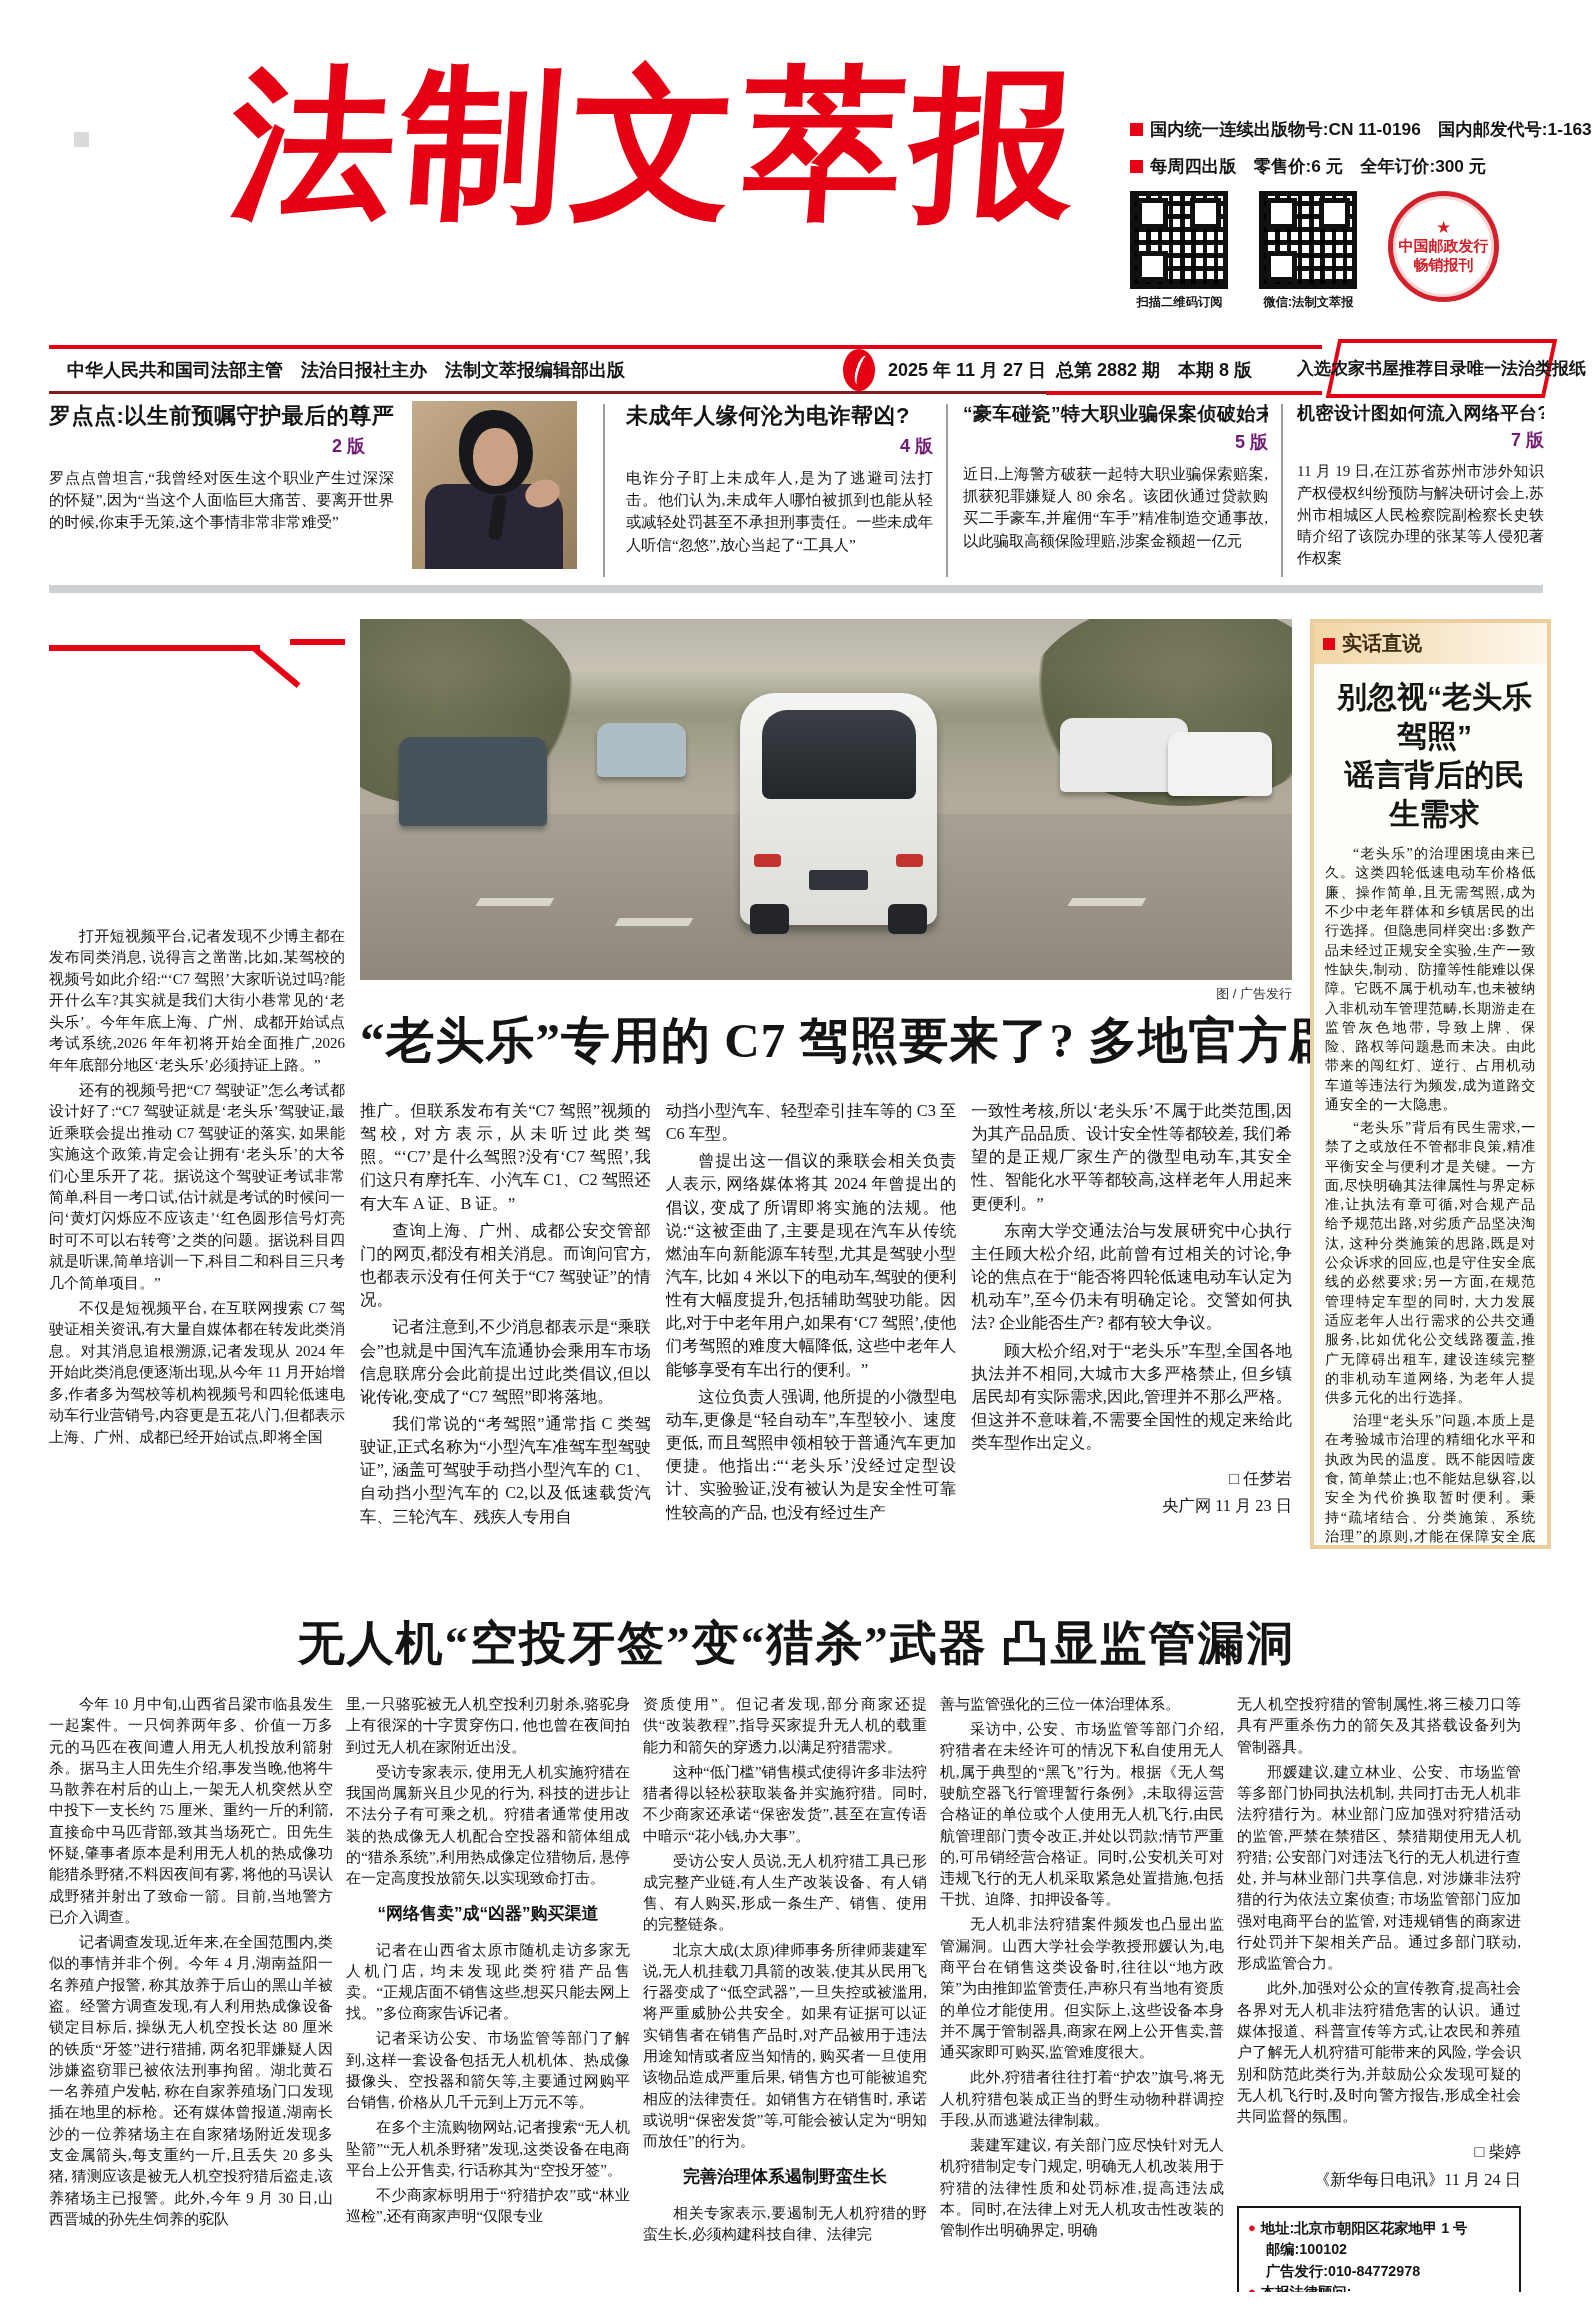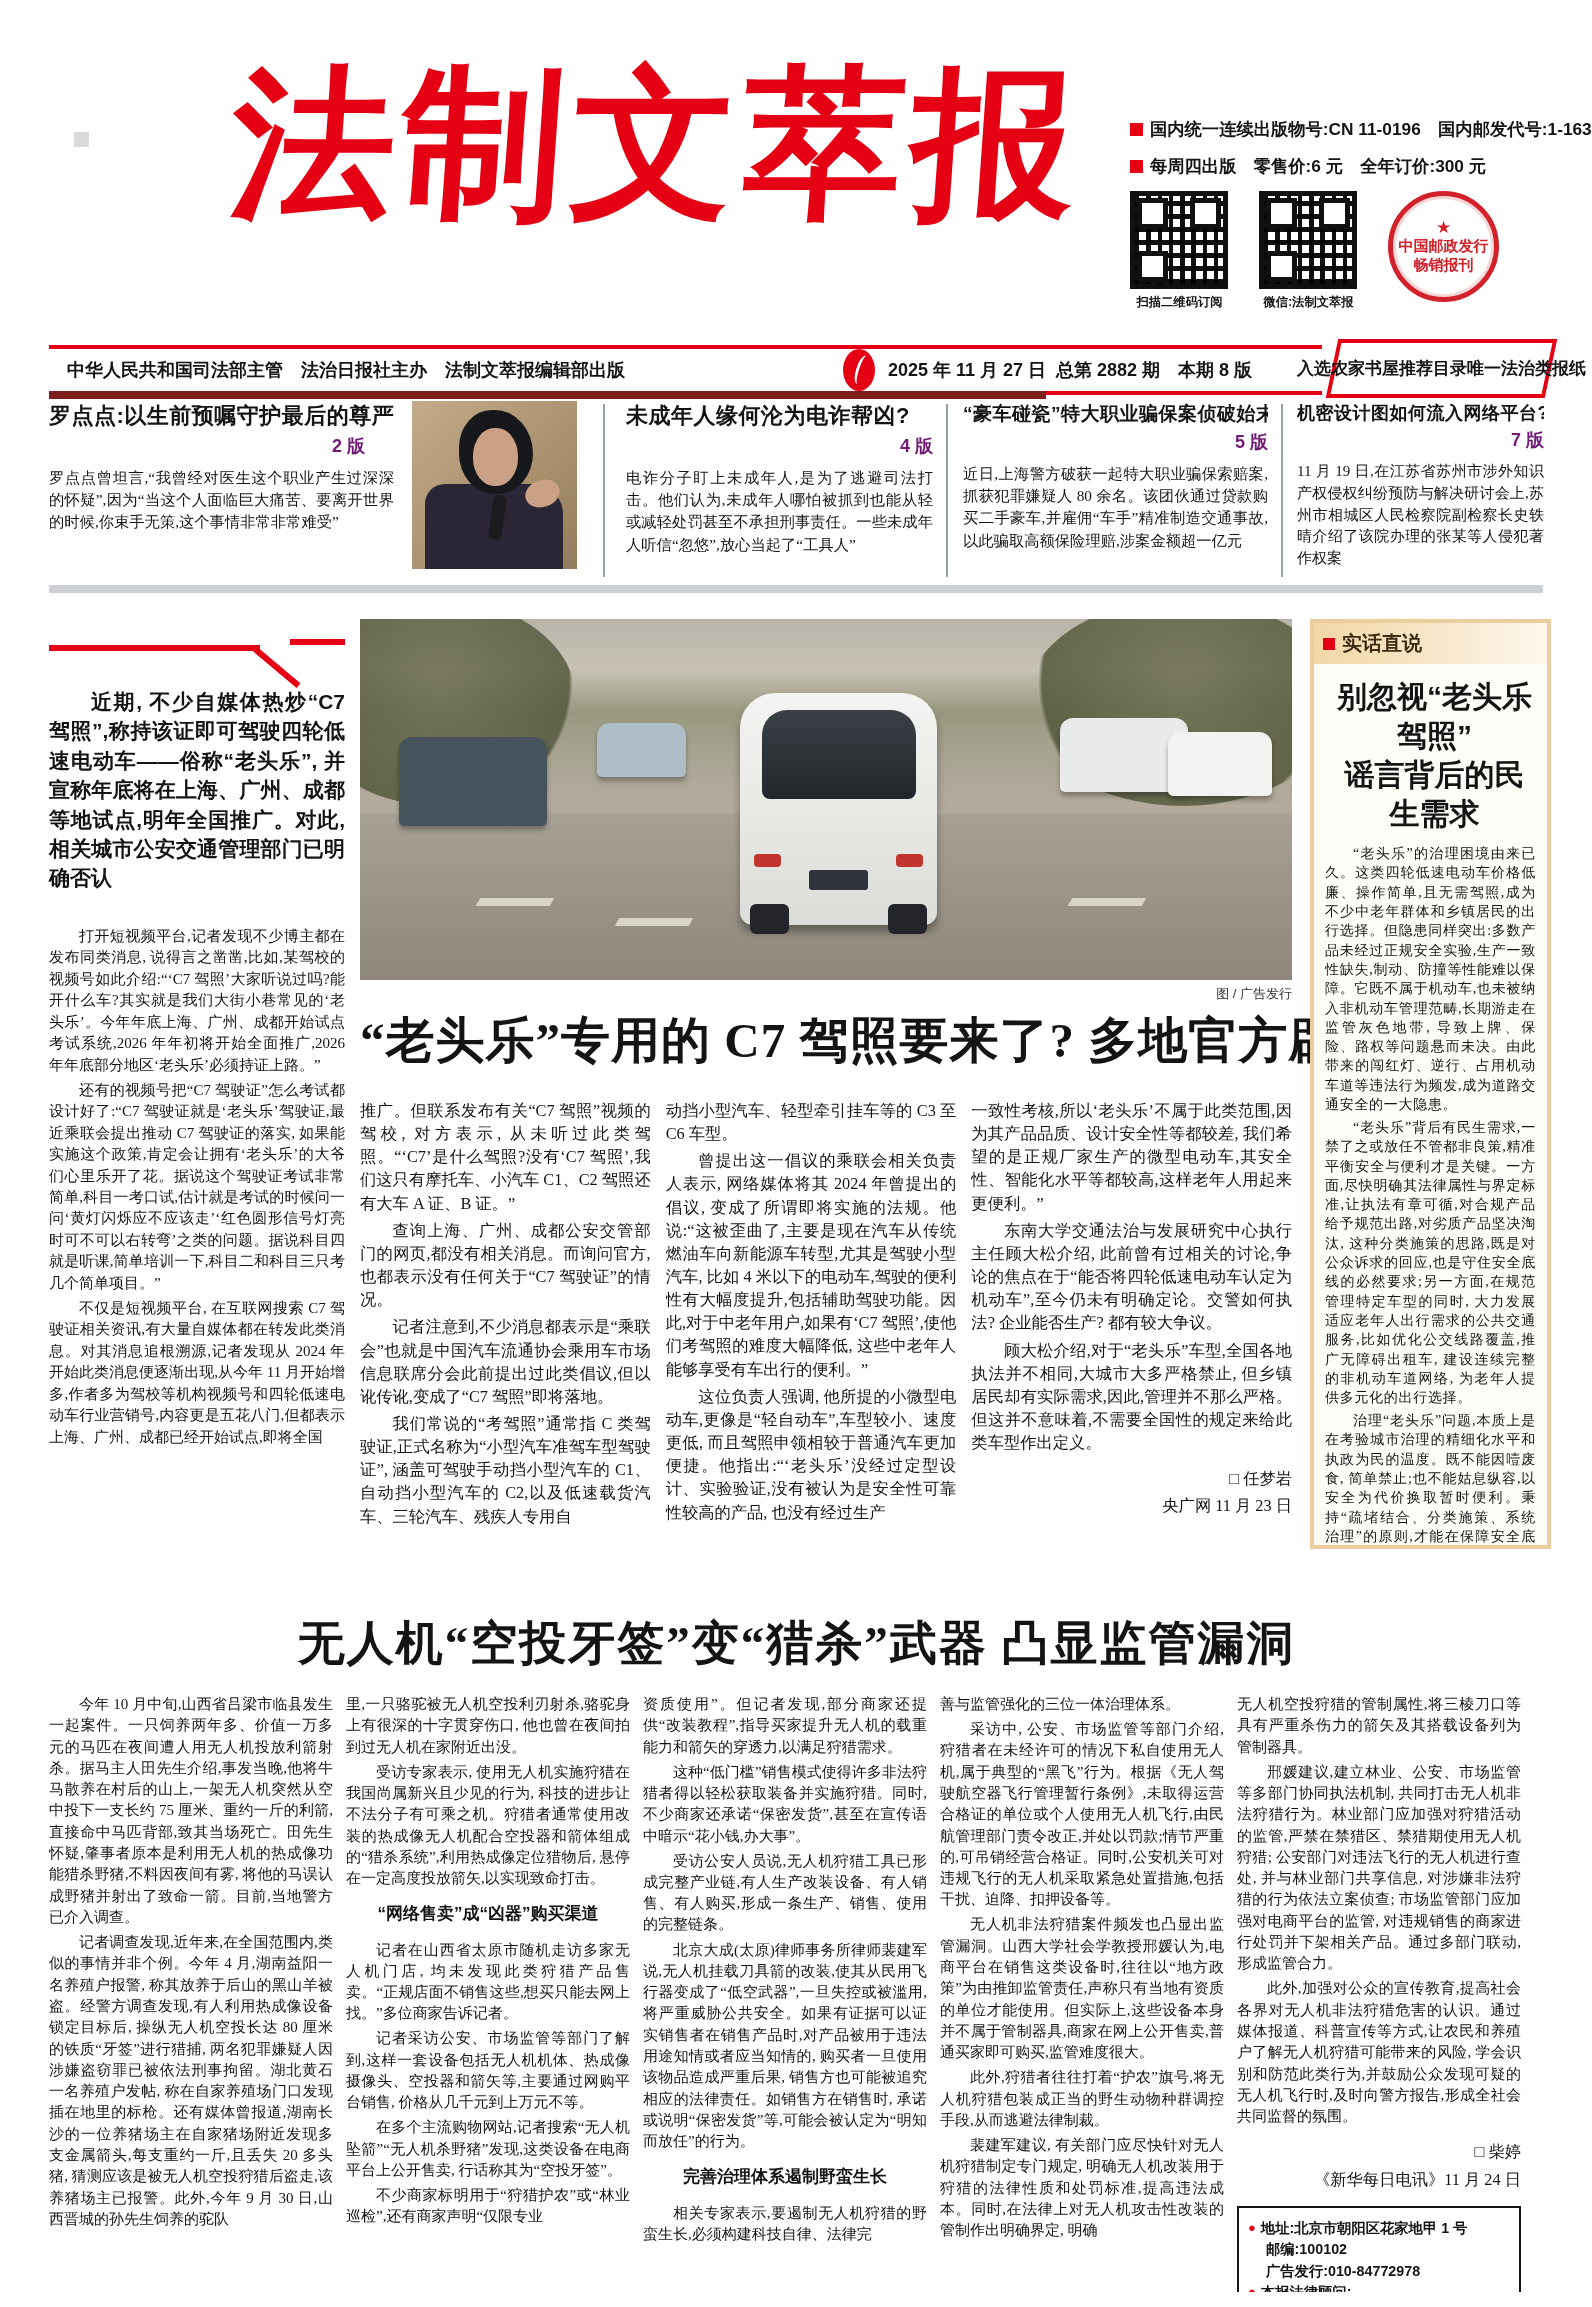--- a/index.html
+++ b/index.html
@@ -25,21 +25,21 @@
       background-blend-mode:multiply;}
   .qr i{position:absolute;width:21px;height:21px;border:5.4px solid #101010;background:#fff;}
   .qr i.tl{left:2px;top:2px;} .qr i.tr{right:2px;top:2px;} .qr i.bl{left:2px;bottom:2px;}
   .qrcap{width:99px;text-align:center;font-size:12.3px;margin-top:5px;font-weight:bold;}
   .seal{width:101px;height:101px;border-radius:50%;border:5px solid #d3212b;background:#fff;
         display:flex;flex-direction:column;align-items:center;justify-content:center;color:#d3212b;
         font-weight:900;font-size:15px;line-height:1.3;text-align:center;box-shadow:0 0 0 3px #f6d7d8 inset;}
   .seal .star{font-size:17px;line-height:1;}
 
   
-  #dateline{left:49px;top:345px;width:997px;height:42px;border-top:4px solid #e60014;border-bottom:8px solid #7f1d1d;
+  #dateline{left:49px;top:345px;width:997px;height:42px;border-top:4px solid #e60014;border-bottom:3px solid #7f1d1d;
             display:flex;align-items:center;font-size:18px;font-weight:bold;white-space:nowrap;}
   #dateline .sp{flex:1;}
   .logo-oval{width:32px;height:42px;border-radius:50%;background:#e60014;position:relative;margin:0 13px;flex:0 0 auto;}
   .logo-oval span{position:absolute;left:13px;top:6px;width:9px;height:30px;border-left:3.5px solid #fff;
                   border-radius:60%;transform:rotate(18deg);}
   #issue-info{left:1046px;top:345px;width:276px;height:42px;border-top:4px solid #e60014;border-bottom:4px solid #e60014;
               display:flex;align-items:center;font-size:18px;font-weight:bold;white-space:nowrap;}
   #banner-box{left:1332px;top:339px;width:211px;height:51px;border:4px solid #e60014;background:#fff;
               transform:skewX(-12deg);display:flex;align-items:center;justify-content:center;}
   #banner-box div{transform:skewX(12deg);font-size:17px;font-weight:900;white-space:nowrap;}
@@ -202,23 +202,20 @@
     <div class="txt just serif" style="font-size:15px;">11 月 19 日,在江苏省苏州市涉外知识产权侵权纠纷预防与解决研讨会上,苏州市相城区人民检察院副检察长史轶晴介绍了该院办理的张某等人侵犯著作权案</div>
   </div>
 
   <div id="divider1" class="abs"></div>
 
   <div id="intro-deco" class="abs">
     <span class="l1"></span>
     <span class="dg"></span>
     <span class="l2"></span>
   </div>
-  <div id="main-intro" class="abs">
-    <p class="para">近期, 不少自媒体热炒“C7 驾照”,称持该证即可驾驶四轮低速电动车——俗称“老头乐”, 并宣称年底将在上海、广州、成都等地试点,明年全国推广。对此,相关城市公安交通管理部门已明确否认</p>
-  </div>
   <div id="main-left" class="abs just serif">
     <p class="para">打开短视频平台,记者发现不少博主都在发布同类消息, 说得言之凿凿,比如,某驾校的视频号如此介绍:“‘C7 驾照’大家听说过吗?能开什么车?其实就是我们大街小巷常见的‘老头乐’。今年年底上海、广州、成都开始试点考试系统,2026 年年初将开始全面推广,2026 年年底部分地区‘老头乐’必须持证上路。”</p>
     <p class="para">还有的视频号把“C7 驾驶证”怎么考试都设计好了:“C7 驾驶证就是‘老头乐’驾驶证,最近乘联会提出推动 C7 驾驶证的落实, 如果能实施这个政策,肯定会让拥有‘老头乐’的大爷们心里乐开了花。据说这个驾驶证考试非常简单,科目一考口试,估计就是考试的时候问一问‘黄灯闪烁应不应该走’‘红色圆形信号灯亮时可不可以右转弯’之类的问题。据说科目四就是听课,简单培训一下,科目二和科目三只考几个简单项目。”</p>
     <p class="para">不仅是短视频平台, 在互联网搜索 C7 驾驶证相关资讯,有大量自媒体都在转发此类消息。对其消息追根溯源,记者发现从 2024 年开始此类消息便逐渐出现,从今年 11 月开始增多,作者多为驾校等机构视频号和四轮低速电动车行业营销号,内容更是五花八门,但都表示上海、广州、成都已经开始试点,即将全国</p>
   </div>
 
   <div id="main-photo" class="abs">
     <span class="tree" style="left:-59px;"></span>
     <span class="tree" style="right:-49px;width:316px;"></span>
     <span class="road"></span>

